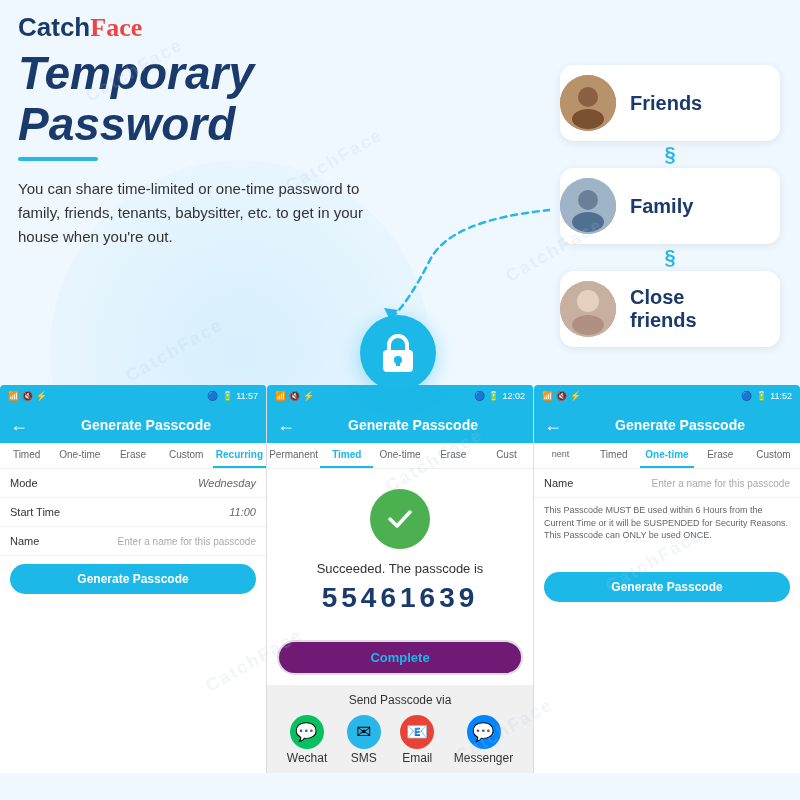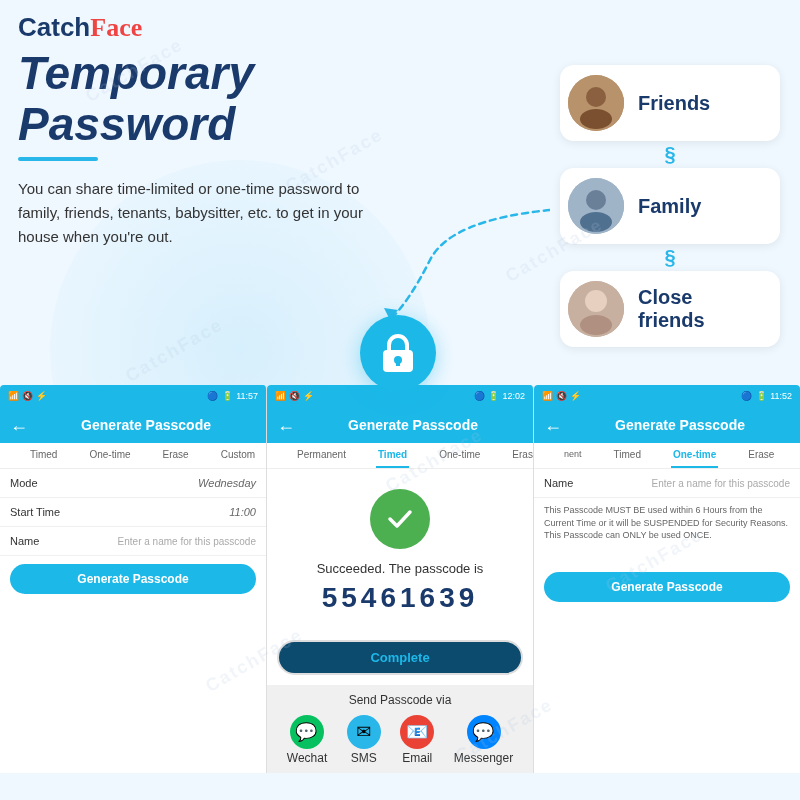--- a/index.html
+++ b/index.html
@@ -95,21 +95,21 @@
       right: 20px;
       width: 220px;
       z-index: 5;
     }
 
     .avatar-card {
       display: flex;
       align-items: center;
       background: white;
       border-radius: 14px;
-      padding: 10px 8px;
+      padding: 10px 0;
       margin-bottom: 0;
       box-shadow: 0 2px 10px rgba(0,0,0,0.08);
       gap: 14px;
     }
 
     .avatar-circle {
       width: 56px;
       height: 56px;
       border-radius: 50%;
       display: flex;
@@ -203,21 +203,20 @@
 
     .tab-item {
       flex: 1;
       text-align: center;
       padding: 6px 2px;
       font-size: 10px;
       color: #666;
       cursor: pointer;
       border-bottom: 2px solid transparent;
       white-space: nowrap;
-      margin-left: 28px;
     }
 
     .tab-item.active {
       color: #1bb8e8;
       border-bottom: 2px solid #1bb8e8;
       font-weight: bold;
     }
 
     
     .form-row {
@@ -303,21 +302,21 @@
 
     .passcode-number {
       font-size: 28px;
       font-weight: bold;
       color: #1a3a6b;
       letter-spacing: 4px;
       margin-bottom: 12px;
     }
 
     .complete-btn {
-      background: #0c4a6e;
+      background: #701a75;
       color: #1bb8e8;
       border: 2px solid #ddd;
       border-radius: 20px;
       padding: 8px 0;
       width: calc(100% - 20px);
       margin: 4px 10px;
       font-size: 13px;
       font-weight: bold;
       text-align: center;
       cursor: pointer;

